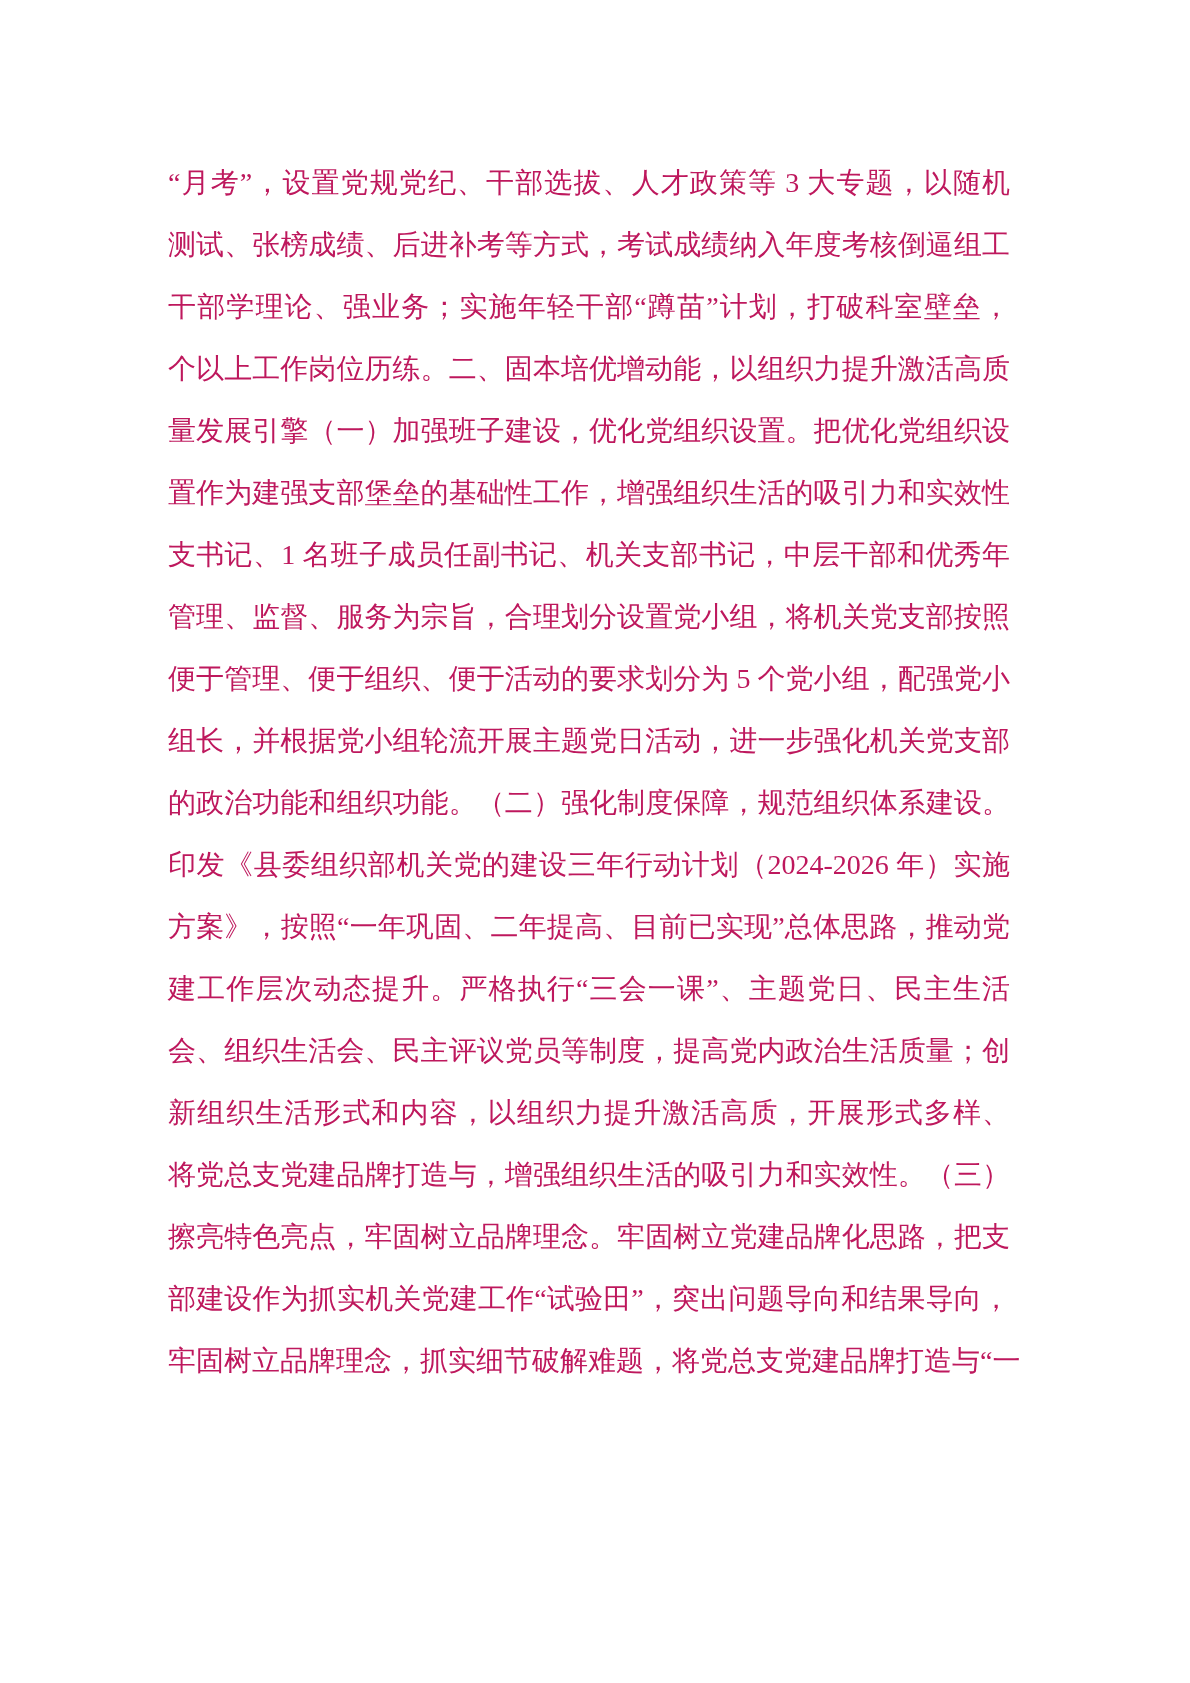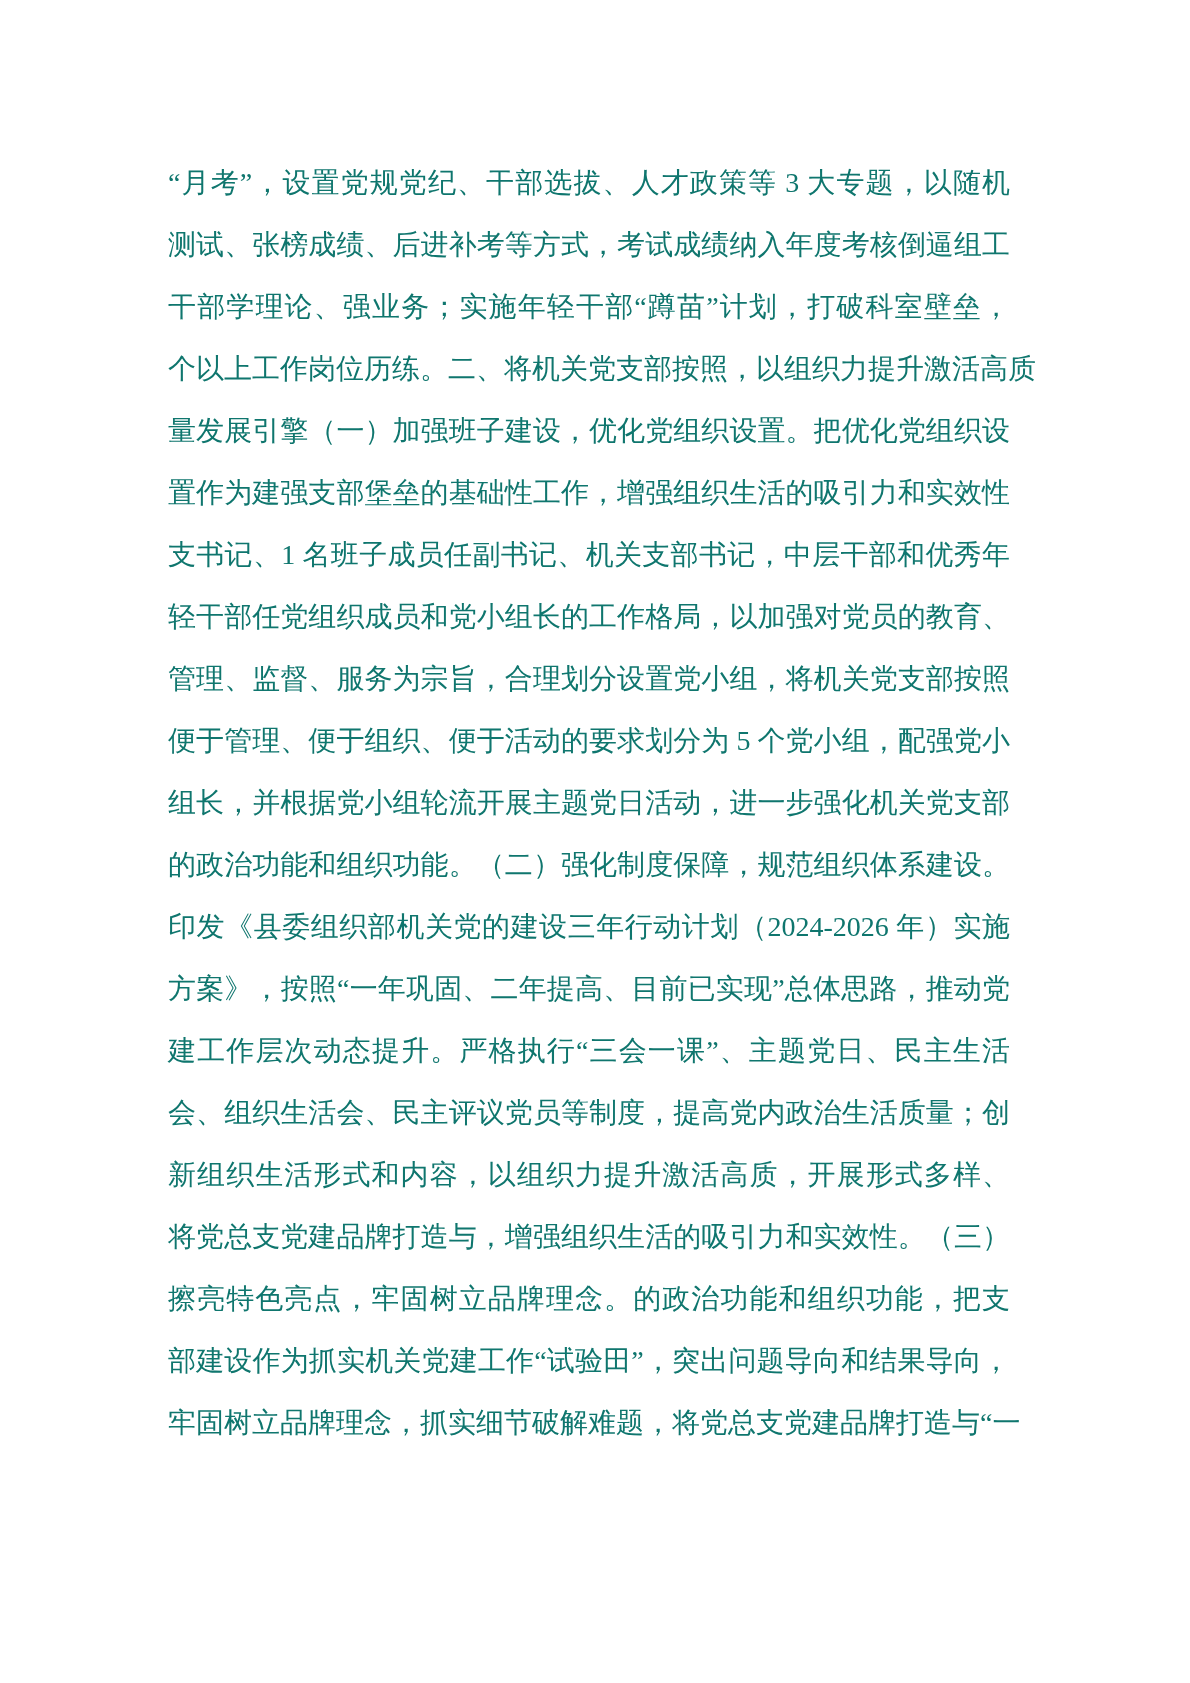--- a/index.html
+++ b/index.html
@@ -12,52 +12,51 @@
     width: 1190px;
     height: 1683px;
     background: #ffffff;
     overflow: hidden;
   }
   .text-block {
     position: absolute;
     left: 168px;
     top: 152px;
     width: 842px;
-    color: #0f766e;
+    color: #be185d;
     font-family: "Liberation Serif", "DejaVu Serif", serif;
     font-size: 28px;
     line-height: 62px;
   }
   .doc-line {
     text-align: justify;
     text-align-last: justify;
     white-space: nowrap;
     height: 62px;
   }
 </style>
 </head>
 <body>
 
 <div class="page">
   <div class="text-block">
     <div class="doc-line">“月考”，设置党规党纪、干部选拔、人才政策等 3 大专题，以随机</div>
     <div class="doc-line">测试、张榜成绩、后进补考等方式，考试成绩纳入年度考核倒逼组工</div>
     <div class="doc-line">干部学理论、强业务；实施年轻干部“蹲苗”计划，打破科室壁垒，</div>
-    <div class="doc-line">个以上工作岗位历练。二、将机关党支部按照，以组织力提升激活高质</div>
+    <div class="doc-line">个以上工作岗位历练。二、固本培优增动能，以组织力提升激活高质</div>
     <div class="doc-line">量发展引擎（一）加强班子建设，优化党组织设置。把优化党组织设</div>
     <div class="doc-line">置作为建强支部堡垒的基础性工作，增强组织生活的吸引力和实效性</div>
     <div class="doc-line">支书记、1 名班子成员任副书记、机关支部书记，中层干部和优秀年</div>
-    <div class="doc-line">轻干部任党组织成员和党小组长的工作格局，以加强对党员的教育、</div>
     <div class="doc-line">管理、监督、服务为宗旨，合理划分设置党小组，将机关党支部按照</div>
     <div class="doc-line">便于管理、便于组织、便于活动的要求划分为 5 个党小组，配强党小</div>
     <div class="doc-line">组长，并根据党小组轮流开展主题党日活动，进一步强化机关党支部</div>
     <div class="doc-line">的政治功能和组织功能。（二）强化制度保障，规范组织体系建设。</div>
     <div class="doc-line">印发《县委组织部机关党的建设三年行动计划（2024-2026 年）实施</div>
     <div class="doc-line">方案》，按照“一年巩固、二年提高、目前已实现”总体思路，推动党</div>
     <div class="doc-line">建工作层次动态提升。严格执行“三会一课”、主题党日、民主生活</div>
     <div class="doc-line">会、组织生活会、民主评议党员等制度，提高党内政治生活质量；创</div>
     <div class="doc-line">新组织生活形式和内容，以组织力提升激活高质，开展形式多样、</div>
     <div class="doc-line">将党总支党建品牌打造与，增强组织生活的吸引力和实效性。（三）</div>
-    <div class="doc-line">擦亮特色亮点，牢固树立品牌理念。的政治功能和组织功能，把支</div>
+    <div class="doc-line">擦亮特色亮点，牢固树立品牌理念。牢固树立党建品牌化思路，把支</div>
     <div class="doc-line">部建设作为抓实机关党建工作“试验田”，突出问题导向和结果导向，</div>
     <div class="doc-line">牢固树立品牌理念，抓实细节破解难题，将党总支党建品牌打造与“一</div>
   </div>
 </div>
 
 </body></html>

